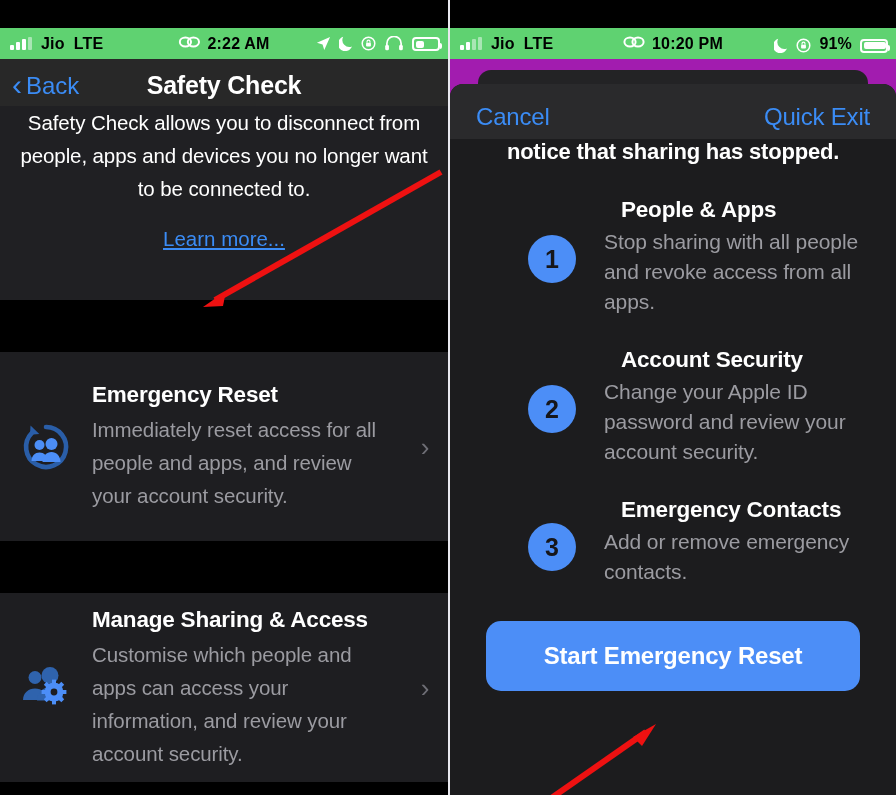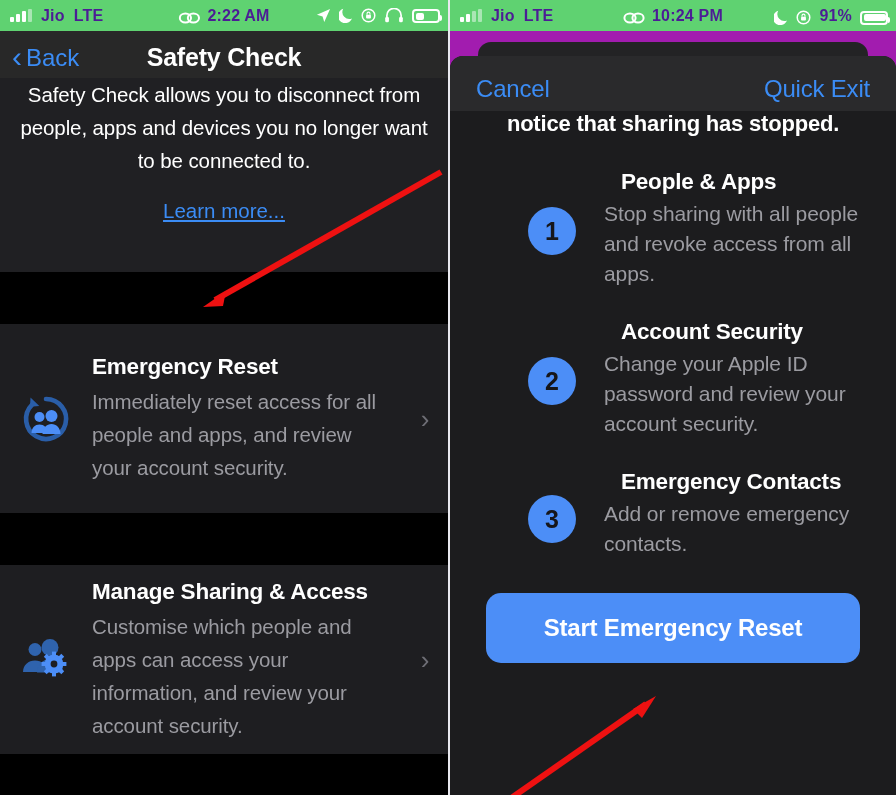--- a/index.html
+++ b/index.html
@@ -5,25 +5,25 @@
   * { margin:0; padding:0; box-sizing:border-box; }
   html,body { width:896px; height:795px; background:#000; overflow:hidden; }
   body { font-family:"Liberation Sans","DejaVu Sans",sans-serif; -webkit-font-smoothing:antialiased; }
 
   .shot { position:relative; width:896px; height:795px; display:flex; background:#000; }
   .panel { position:relative; width:448px; height:795px; overflow:hidden; background:#000; }
   .panel.right { border-left:2px solid #e9e9ef; }
 
   
   .statusbar {
-    position:relative; height:31px; background:#5fd271; color:#4c1d95;
-    display:flex; align-items:center; font-size:17px; font-weight:700;
+    position:relative; height:31px; background:#5fd271; color:#000000;
+    display:flex; align-items:center; font-size:17px; font-weight:700;margin-top:28px;
   }
   .sb-left { position:absolute; left:10px; display:flex; align-items:center; gap:9px; }
-  .sb-mid  { position:absolute; left:50%; transform:translateX(-50%); display:flex; align-items:flex-end; gap:7px; }
+  .sb-mid  { position:absolute; left:50%; transform:translateX(-50%); display:flex; align-items:flex-start; gap:7px; }
   .sb-right{ position:absolute; right:8px; display:flex; align-items:flex-end; gap:8px; }
   .bars { display:flex; align-items:flex-end; gap:2px; height:13px; }
   .bars i { display:block; width:4px; background:#fff; border-radius:1px; }
   .bars i:nth-child(1){height:5px}.bars i:nth-child(2){height:8px}
   .bars i:nth-child(3){height:11px}.bars i:nth-child(4){height:13px; background:#a9e6b4;}
   .bars.dim i:nth-child(3){background:#a9e6b4}
   .sb-txt { font-size:16px; font-weight:700; letter-spacing:.2px; }
   .battery { width:28px; height:14px; border:2px solid #fff; border-radius:4px; position:relative; }
   .battery::after{ content:""; position:absolute; right:-4px; top:4px; width:2px; height:6px; background:#fff; border-radius:0 2px 2px 0;}
   .battery .fill { position:absolute; left:1.5px; top:1.5px; bottom:1.5px; background:#fff; border-radius:2px; }
@@ -254,21 +254,21 @@
       </div>
       <div class="sb-mid">
         <span class="ico">
           <svg width="22" height="14" viewBox="0 0 22 14">
               <g fill="none" stroke="#fff" stroke-width="2">
                 <ellipse cx="7" cy="7" rx="5.6" ry="4.4"></ellipse>
                 <ellipse cx="15" cy="7" rx="5.6" ry="4.4"></ellipse>
               </g>
             </svg>
         </span>
-        <span class="sb-txt">10:24 PM</span>
+        <span class="sb-txt">10:20 PM</span>
       </div>
       <div class="sb-right">
         <span class="ico">
           <svg width="14" height="15" viewBox="0 0 14 15">
               <path d="M13 10.5A7 7 0 0 1 4.2.8a7.3 7.3 0 1 0 8.8 9.7z" fill="#fff"></path>
             </svg>
         </span>
         <span class="ico">
           <svg width="15" height="15" viewBox="0 0 16 16">
               <circle cx="8" cy="8" r="6.7" fill="none" stroke="#fff" stroke-width="1.6"></circle>

